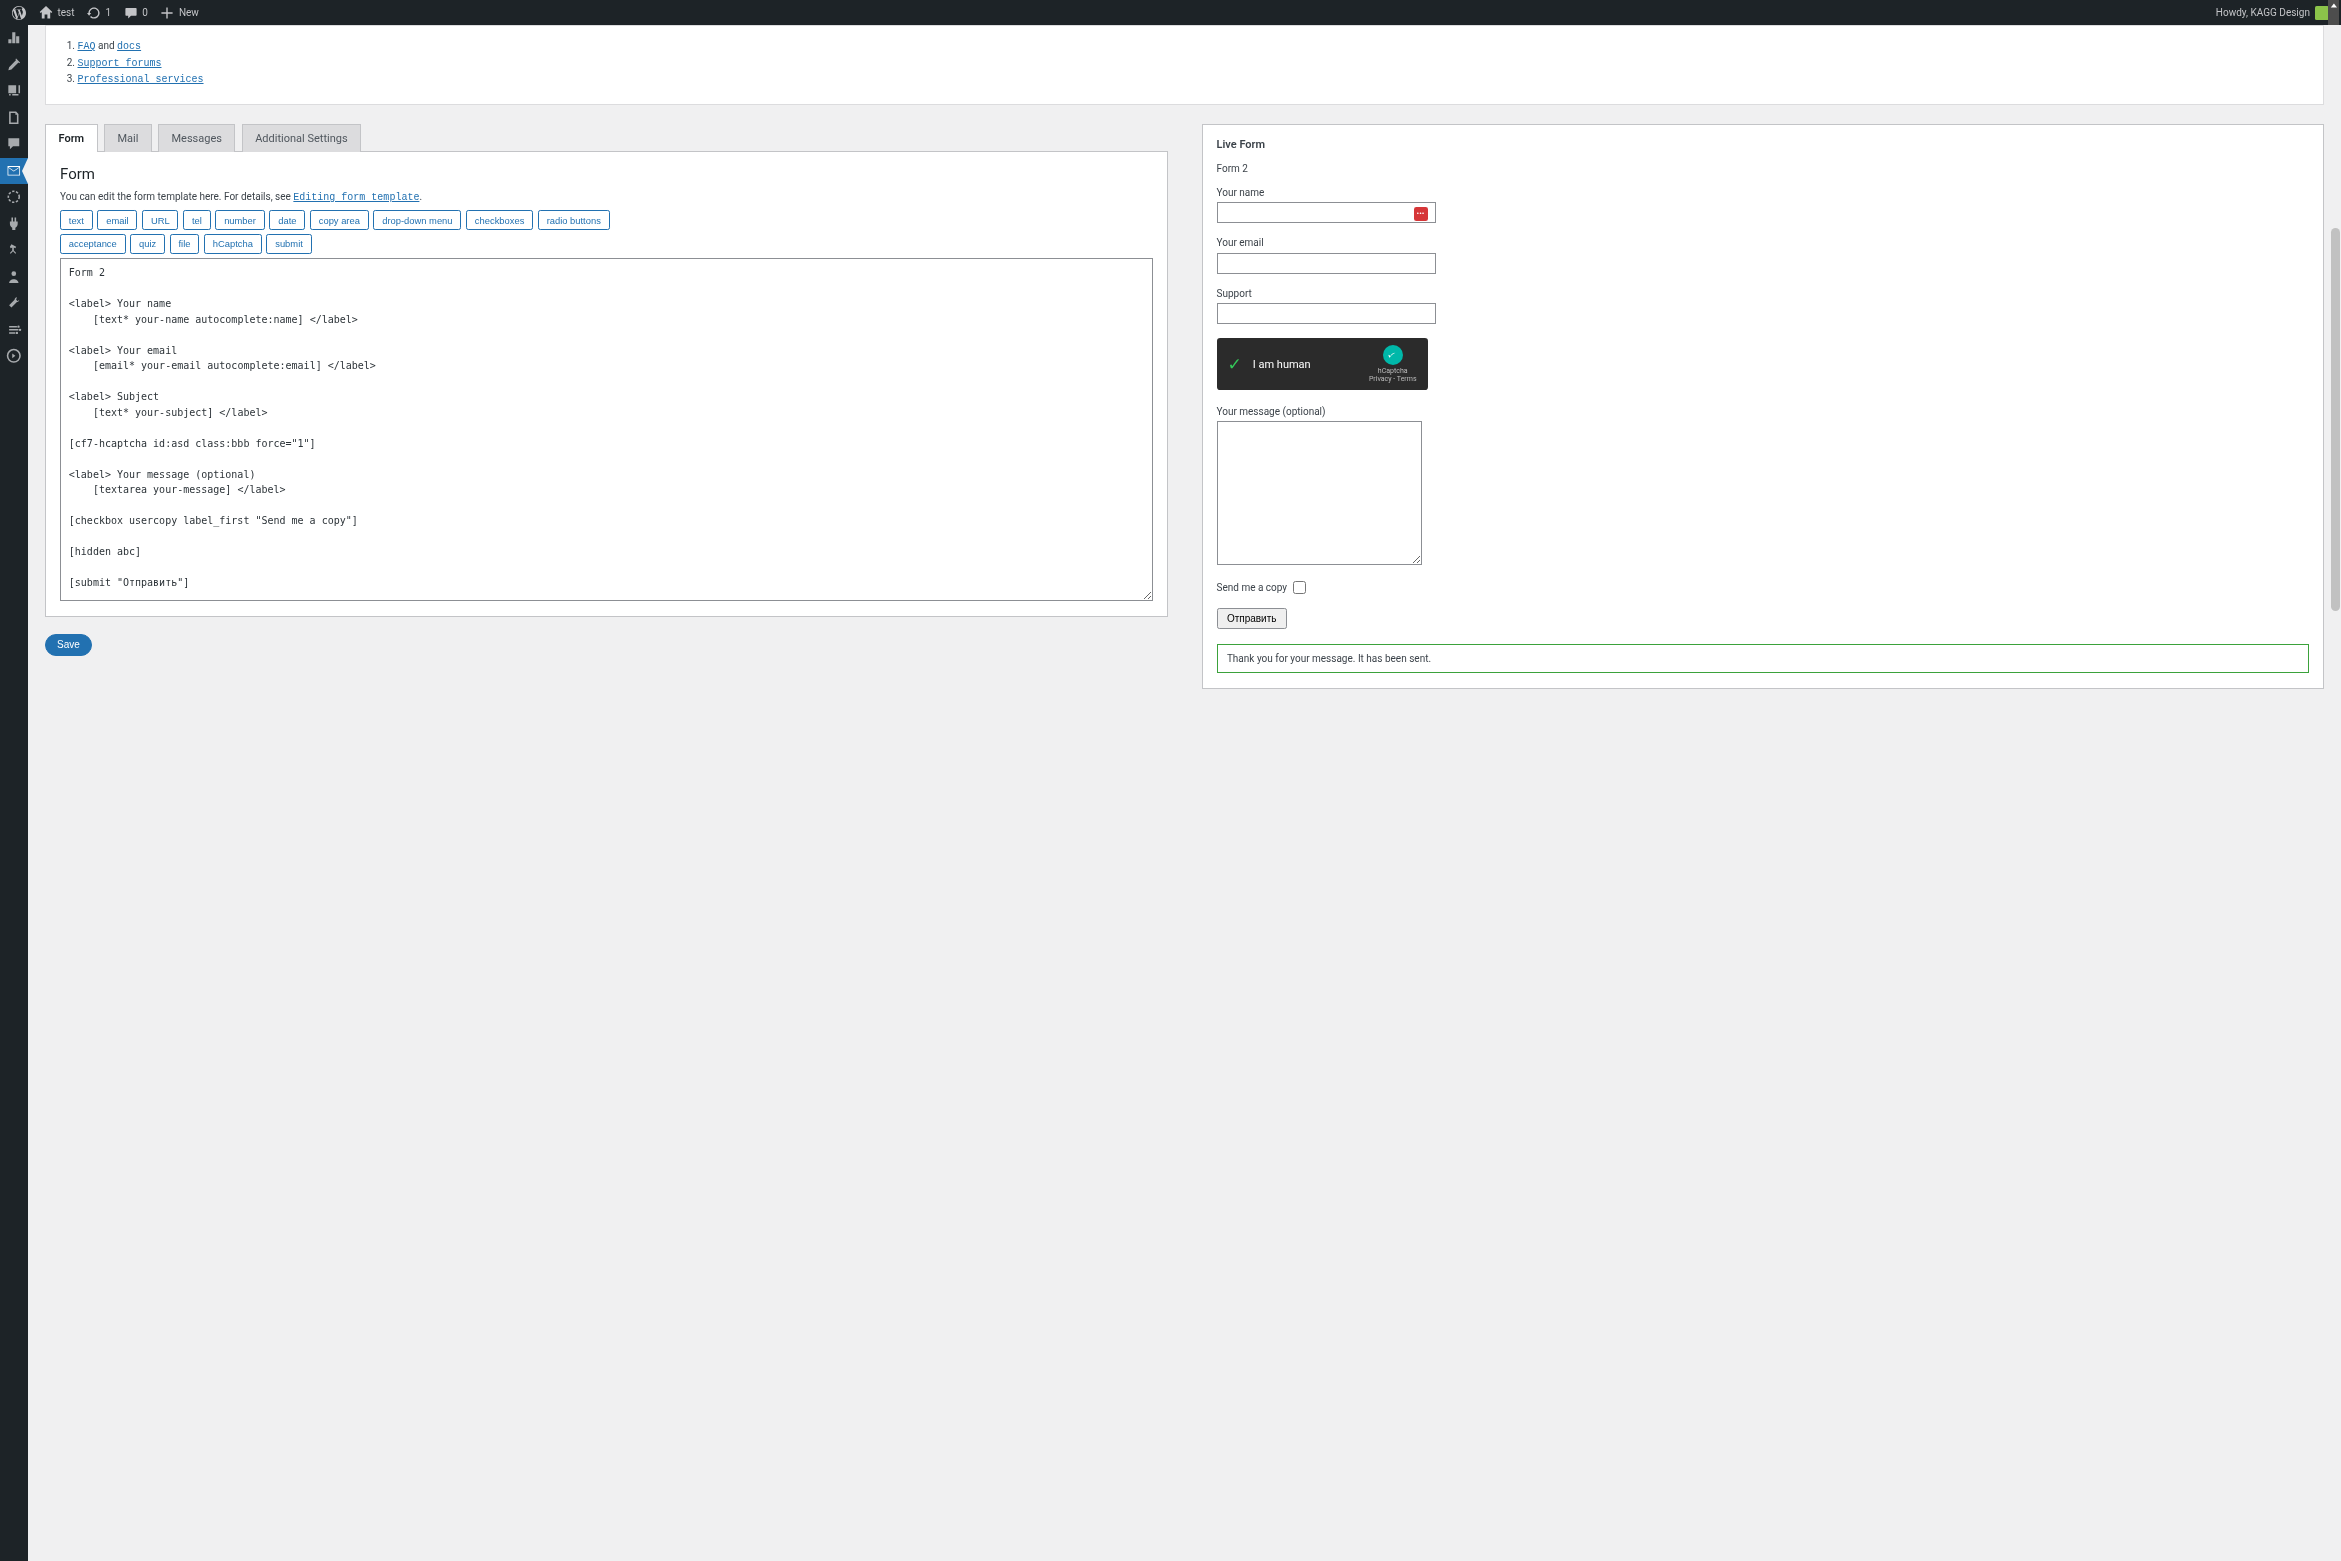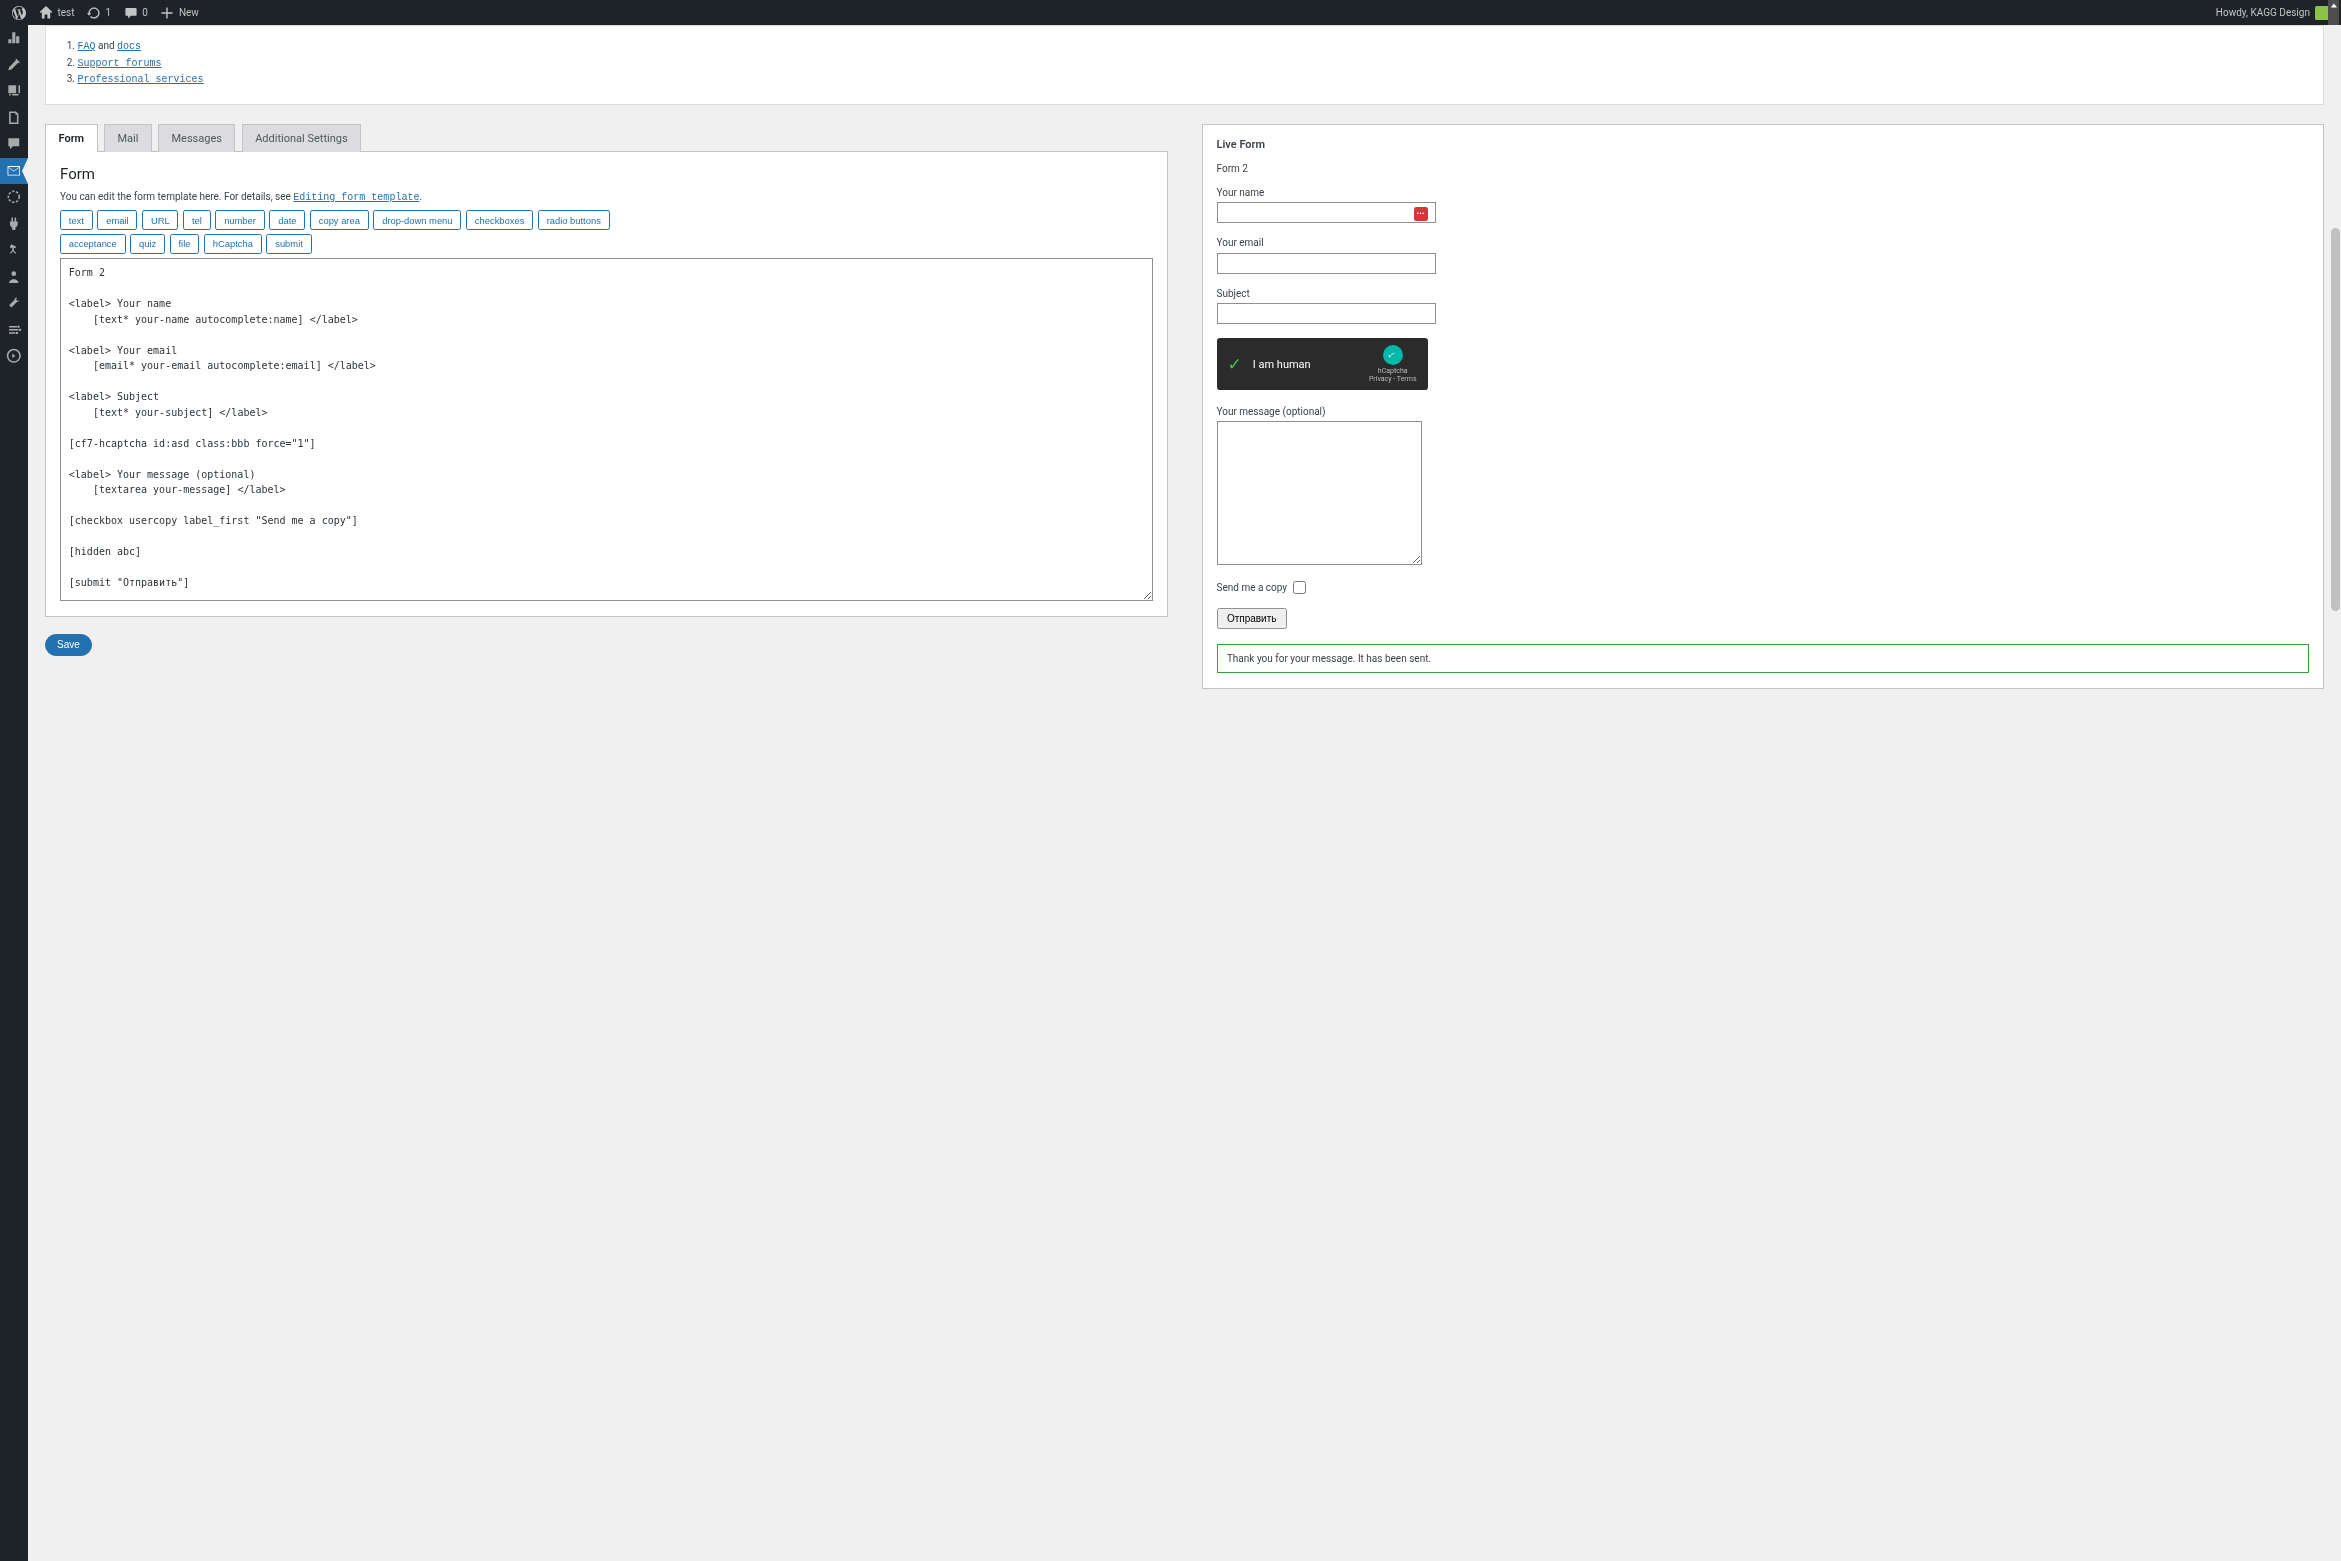--- a/index.html
+++ b/index.html
@@ -288,21 +288,21 @@
           <input type="text" style="">
           <span class="pw-icon">•••</span>
         </div>
 
         <div class="field">
           <label>Your email</label>
           <input type="email" style="">
         </div>
 
         <div class="field">
-          <label>Subject</label>
+          <label>Support</label>
           <input type="text" style="">
         </div>
 
         <div class="hcaptcha">
           <span class="check">✓</span>
           <span class="label">I am human</span>
           <div class="brand">
             <div class="logo">
               <svg width="12.5" height="12.5" viewBox="0 0 20 20" fill="#fff">
                   <path d="M6 14c2-4 5-6 9-8-3 0-6 2-8 5-1-1-2-2-3-2 0 2 1 4 2 5z"></path>

